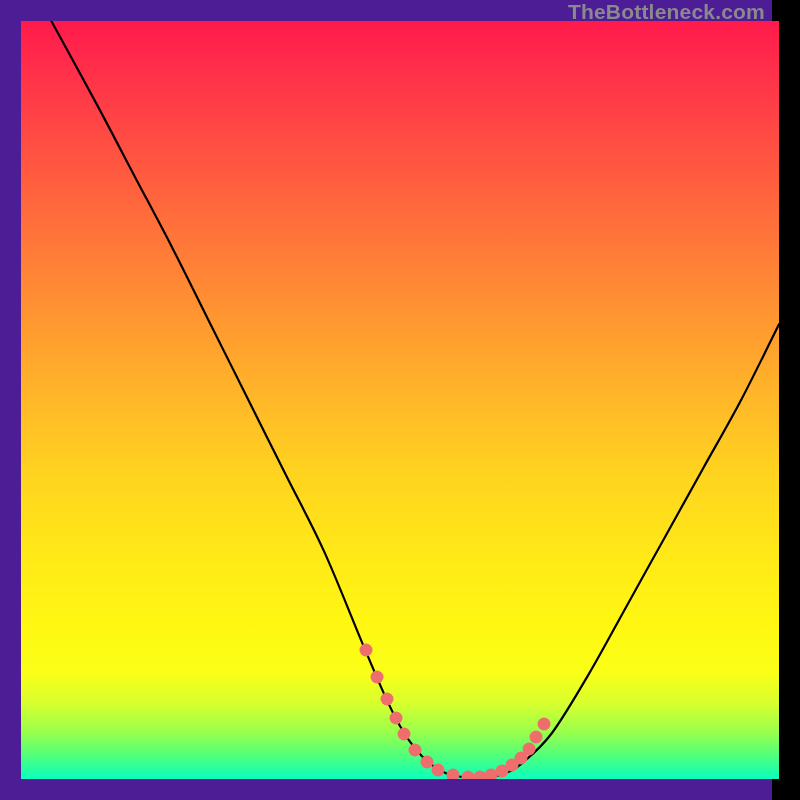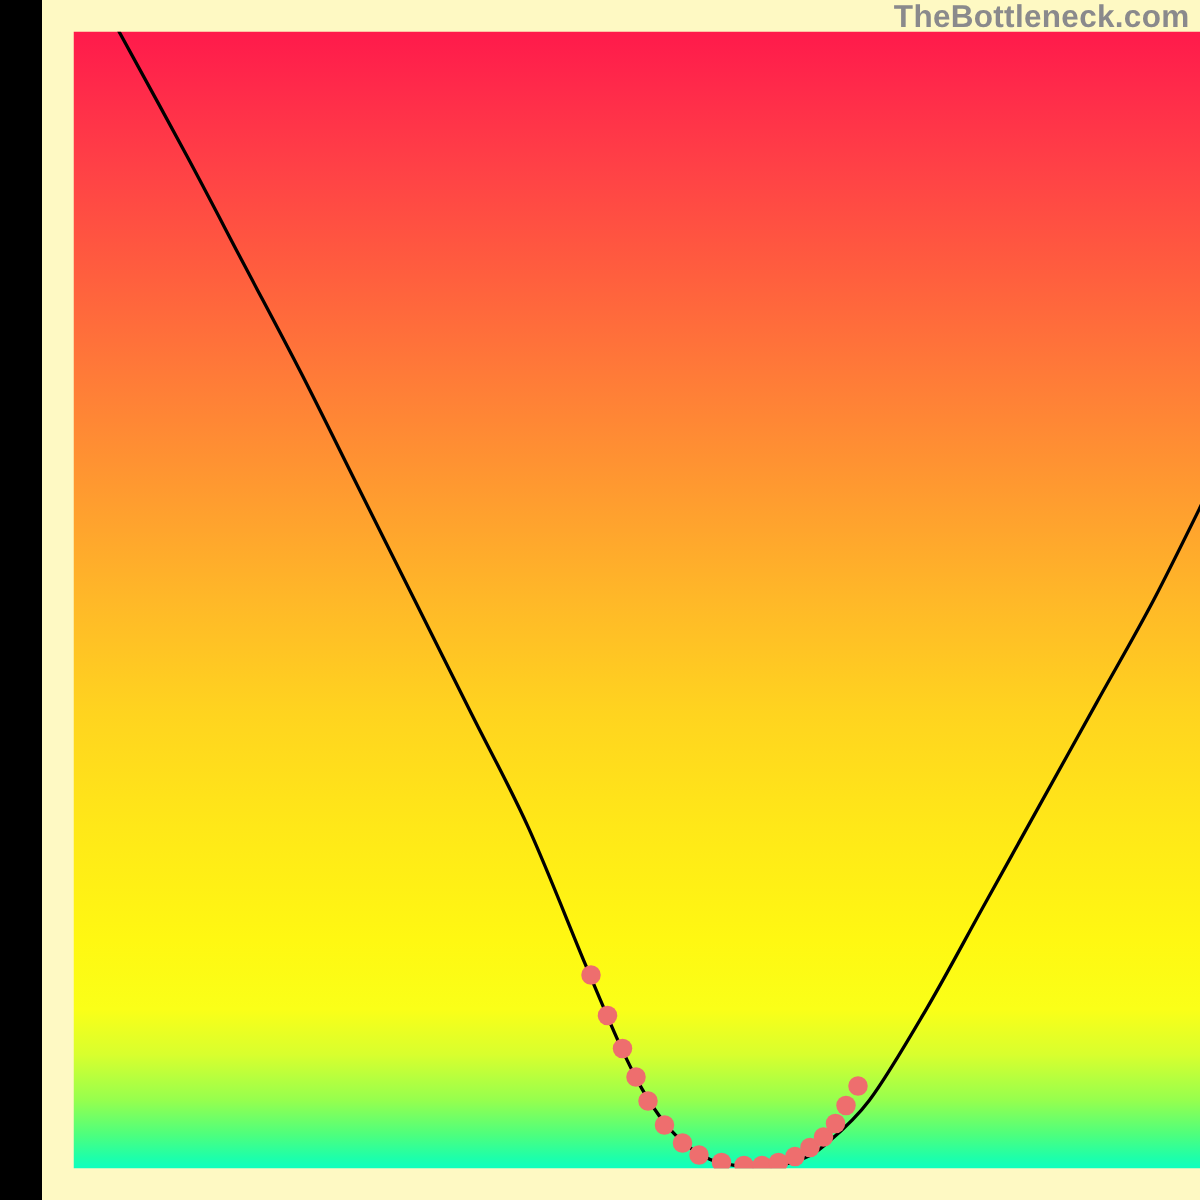--- a/index.html
+++ b/index.html
@@ -7,22 +7,21 @@
     padding: 0;
     width: 800px;
     height: 800px;
     background: #000;
     overflow: hidden;
   }
   .stage {
     position: relative;
     width: 772px;
     height: 800px;
-    background: #fef9c3;
-    margin-left: 28px;
+    background: #4c1d95;
   }
   .plot {
     position: absolute;
     left: 21px;
     top: 21px;
     width: 758px;
     height: 758px;
     overflow: hidden;
   }
   .gradient {

